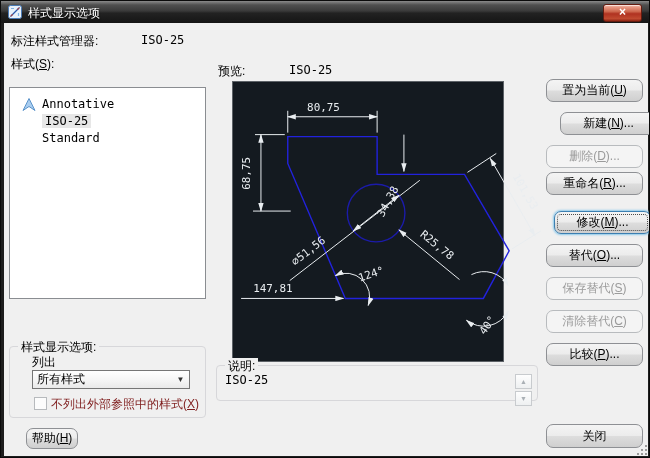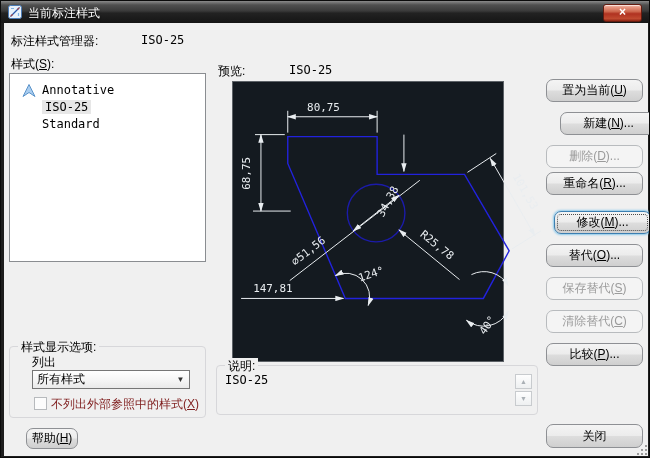--- a/index.html
+++ b/index.html
@@ -7,39 +7,39 @@
   .titlebar{position:absolute;left:0;top:0;width:100%;height:22px;
     background:linear-gradient(180deg,#8a8a8a 0%,#4f4f4f 18%,#3a3a3a 45%,#222 55%,#151515 100%);}
   .title-text{position:absolute;left:27px;top:4px;color:#fff;font-size:12px;text-shadow:0 1px 2px #000;}
   .app-icon{position:absolute;left:7px;top:4px;width:14px;height:14px;}
   .close-btn{position:absolute;right:7px;top:3px;width:37px;height:16px;border:1px solid #641b10;border-radius:3px;
     background:linear-gradient(180deg,#f5c9bd 0%,#e89a86 12%,#cf6a50 40%,#b03220 55%,#c04a30 85%,#8f2514 100%);
     color:#fff;font-size:12px;font-weight:bold;text-align:center;line-height:14px;box-shadow:inset 0 1px 0 rgba(255,255,255,.55);cursor:default;}
   .content{position:absolute;left:3px;top:22px;width:644px;height:433px;background:#f0f0f0;font-size:12px;color:#000;}
   .lbl{position:absolute;white-space:nowrap;}
   .mono{font-family:"DejaVu Sans Mono","Liberation Mono",monospace;}
-  .listbox{position:absolute;left:5px;top:50px;width:197px;height:189px;background:#fff;border:1px solid #8a8d91;box-sizing:border-box;}
+  .listbox{position:absolute;left:5px;top:64px;width:197px;height:212px;background:#fff;border:1px solid #8a8d91;box-sizing:border-box;}
   .list-row{position:relative;height:17px;line-height:17px;padding-left:32px;font-family:"DejaVu Sans Mono","Liberation Mono",monospace;font-size:12px;}
   .list-rows{padding-top:8px;}
   .row-ico{position:absolute;left:12px;top:2px;width:14px;height:13px;}
   .hl{background:#e7e7e7;padding:0 3px;}
   .groupbox{position:absolute;border:1px solid #d7d7da;border-radius:4px;box-sizing:border-box;}
   .group-label{position:absolute;top:-8px;left:8px;background:#f0f0f0;padding:0 3px;font-size:12px;white-space:nowrap;}
   .dropdown{position:absolute;left:22px;top:23px;width:158px;height:19px;border:1px solid #767676;box-sizing:border-box;
     background:linear-gradient(180deg,#fff 0%,#f4f4f4 60%,#e9e9e9 100%);line-height:17px;padding-left:4px;}
   .dd-arrow{position:absolute;right:2px;top:2px;width:13px;height:13px;font-size:8px;color:#333;text-align:center;line-height:13px;}
   .checkline{position:absolute;left:24px;top:49px;color:#7f1d1d;white-space:nowrap;}
   .checkbox{display:inline-block;width:11px;height:11px;border:1px solid #b7babd;background:#fcfcfc;vertical-align:-2px;margin-right:4px;}
   .btn{position:absolute;width:97px;height:23px;border:1px solid #8e9094;border-radius:7px;box-sizing:border-box;
     background:linear-gradient(180deg,#f4f4f4 0%,#ececec 48%,#dddddd 52%,#cfcfcf 100%);
     font-size:12px;text-align:center;line-height:21px;color:#000;cursor:default;}
   .btn.disabled{background:#f4f4f4;border-color:#b8bbbe;color:#9b9b9b;}
   .btn.focused{border-color:#3c7fb1;outline:1px dotted #4a4a4a;outline-offset:-4px;box-shadow:0 0 2px 1px #8ec9ea;}
   .canvas{position:absolute;left:212px;top:58px;width:272px;height:281px;background:#141a20;border:1px solid #5d6267;box-sizing:border-box;margin-left:16px;}
-  .descbox{position:absolute;left:212px;top:342px;width:322px;height:50px;padding-left:36px;}
+  .descbox{position:absolute;left:212px;top:342px;width:322px;height:36px;padding-left:36px;}
   .desc-text{position:absolute;left:8px;top:7px;}
   .scrollcol{position:absolute;right:5px;top:8px;width:17px;}
   .sc-btn{width:17px;height:15px;border:1px solid #c8cbce;background:linear-gradient(180deg,#fefefe,#eef0f1);box-sizing:border-box;
     text-align:center;font-size:7px;color:#aab0b5;line-height:13px;margin-bottom:2px;}
   .grip{position:absolute;right:1px;bottom:1px;width:12px;height:12px;
     background:radial-gradient(circle at 3px 3px,#9a9a9a 1px,transparent 1.2px) 0 0/4px 4px;
     clip-path:polygon(100% 0,100% 100%,0 100%);}
   u{text-decoration:underline;}
 </style>
 </head>
@@ -48,21 +48,21 @@
 <div class="window">
 
   <div class="titlebar">
     <svg class="app-icon" viewBox="0 0 14 14">
       <rect x="0.5" y="0.5" width="13" height="13" rx="2" fill="#e9f1fa" stroke="#4a7ab5"></rect>
       <path d="M2.5,11.5 L11.5,2.5" stroke="#2a56a8" stroke-width="1.2" fill="none"></path>
       <path d="M2,12 L5,10 L4,9 Z" fill="#c0392b"></path>
       <path d="M12,2 L9,4 L10,5 Z" fill="#c0392b"></path>
       <path d="M3,3.5 L6,3.5 M10.5,8 L10.5,11" stroke="#7fb2e5" stroke-width="1.2"></path>
     </svg>
-    <span class="title-text">当前标注样式</span>
+    <span class="title-text">样式显示选项</span>
     <div class="close-btn">×</div>
   </div>
 
   <div class="content">
 
     <span class="lbl" style="left:7px;top:10px;">标注样式管理器:</span>
     <span class="lbl mono" style="left:137px;top:10px;">ISO-25</span>
 
     <span class="lbl" style="left:7px;top:33px;">样式(<u>S</u>):</span>
 

